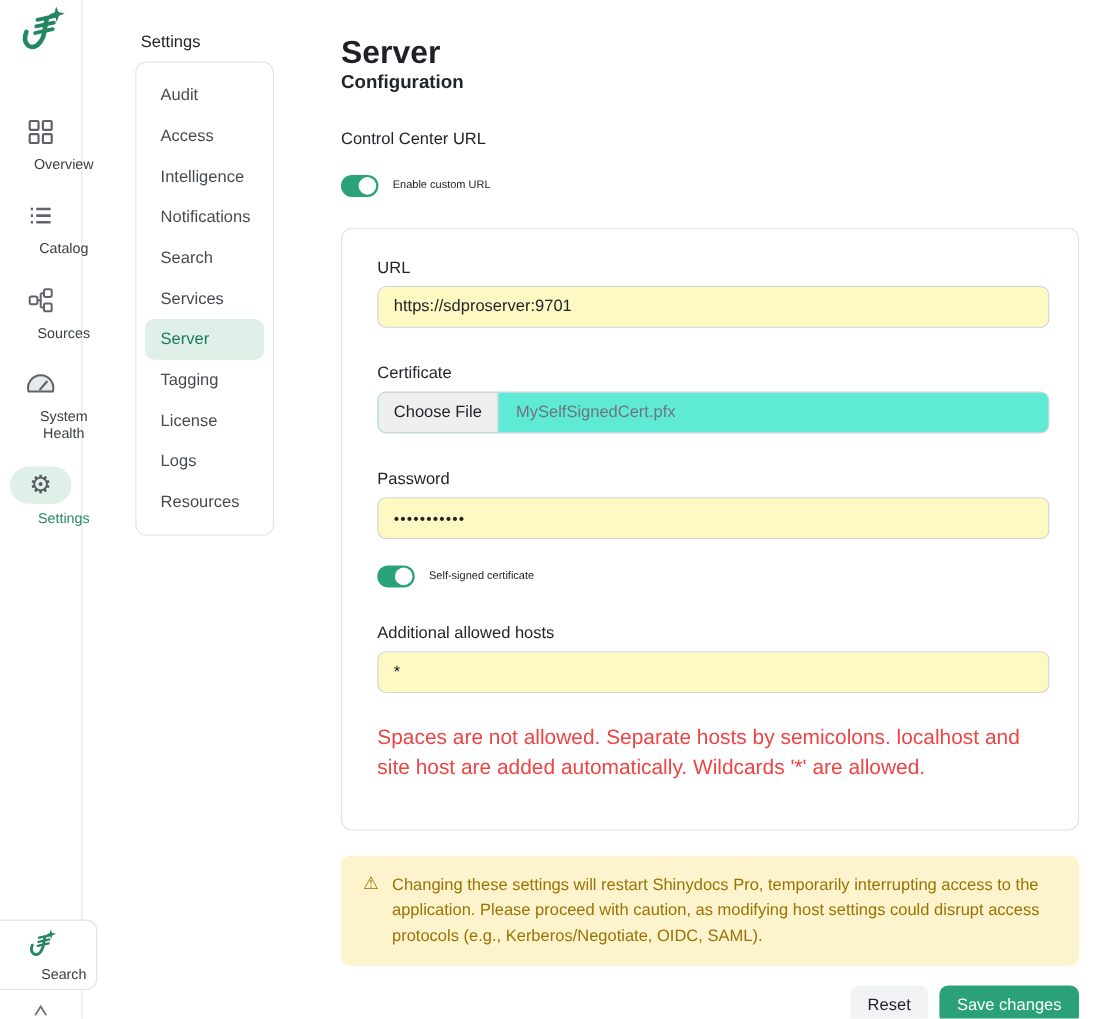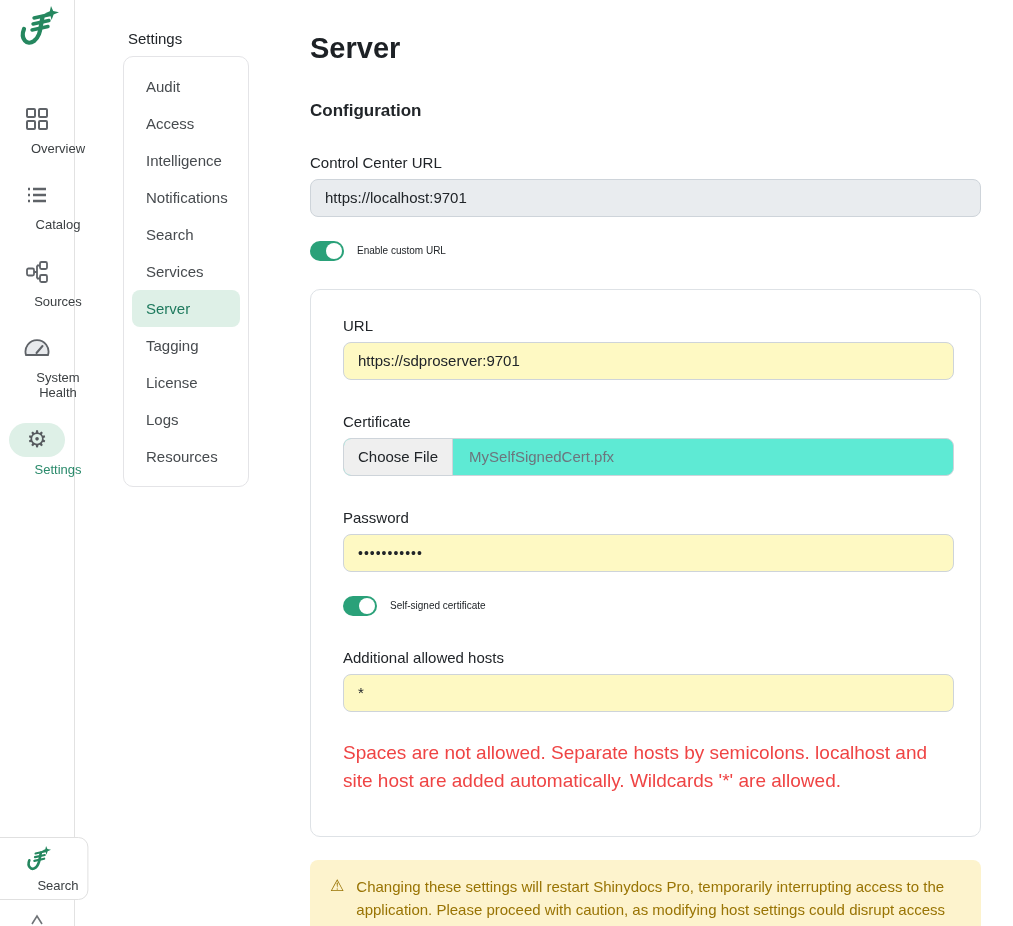--- a/index.html
+++ b/index.html
@@ -29,21 +29,21 @@
   .settings-col { margin-left:48px; padding-top:30px; width:126px; min-width:126px; }
   .settings-heading { font-size:15px; color:#212529; margin:0 0 9px 5px; font-weight:400; }
   .menu-card { border:1px solid #e4e4e7; border-radius:10px; padding:11px 8px; background:#fff; }
   .menu-item { font-size:15px; color:#474b4f; padding:10px 14px; border-radius:8px; cursor:pointer;
     white-space:nowrap; }
   .menu-item.active { background:#def0e7; color:#1e7a5e; }
 
   
   .main { flex:1; padding:33px 32px 0 61px; }
   .page-title { font-size:29px; font-weight:700; color:#1d2125; line-height:1.1; }
-  .section-heading { font-size:17px; font-weight:700; margin-top:36px; }
+  .section-heading { font-size:17px; font-weight:700; }
   .field-label { font-size:15px; margin-top:33px; margin-bottom:8px; }
   .text-input { width:100%; height:38px; border:1px solid #ced4da; border-radius:8px;
     padding:0 14px; font-size:15px; color:#212529; background:#fef9c3; outline:none;
     font-family:"Liberation Sans", sans-serif; }
   .text-input.disabled { background:#e9ecef; }
   .toggle-row { display:flex; align-items:center; gap:13px; margin-top:24px; font-size:10px; }
   .toggle { width:34px; height:20px; border-radius:10px; background:#2aa179; position:relative;
     cursor:pointer; flex:none; }
   .toggle .knob { position:absolute; top:2px; right:2px; width:16px; height:16px;
     border-radius:50%; background:#fff; }
@@ -176,21 +176,20 @@
       <div class="menu-item">Logs</div>
       <div class="menu-item">Resources</div>
     </nav>
   </div>
 
   <main class="main">
     <h1 class="page-title">Server</h1>
     <h2 class="section-heading">Configuration</h2>
 
     <div class="field-label">Control Center URL</div>
-    <input class="text-input disabled" type="text" readonly="" value="https://localhost:9701" style="">
 
     <div class="toggle-row">
       <span class="toggle">
           <span class="knob"></span>
         </span>
       <span>Enable custom URL</span>
     </div>
 
     <section class="panel-card">
       <div class="field-label">URL</div>

